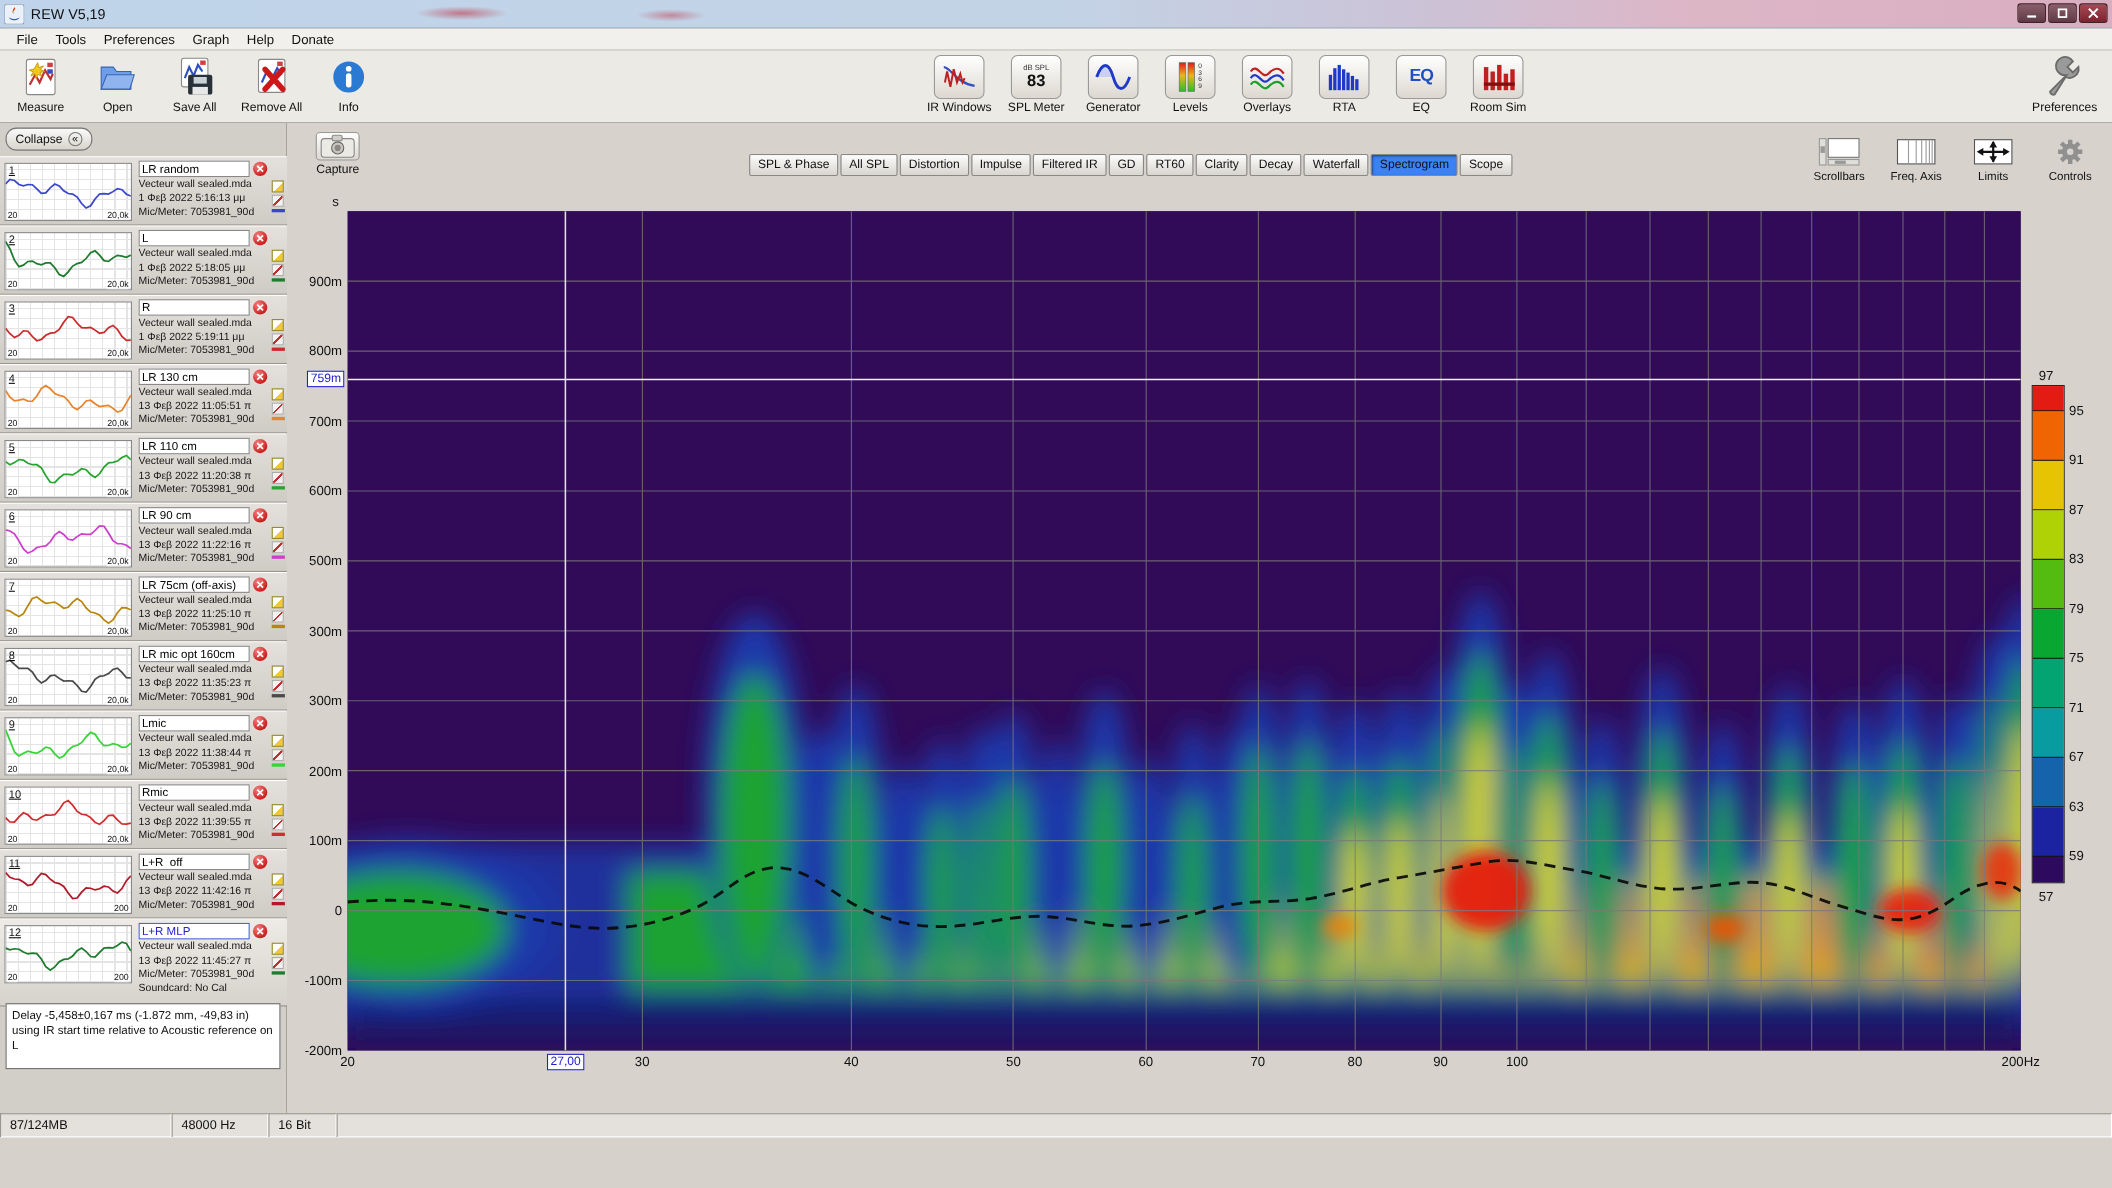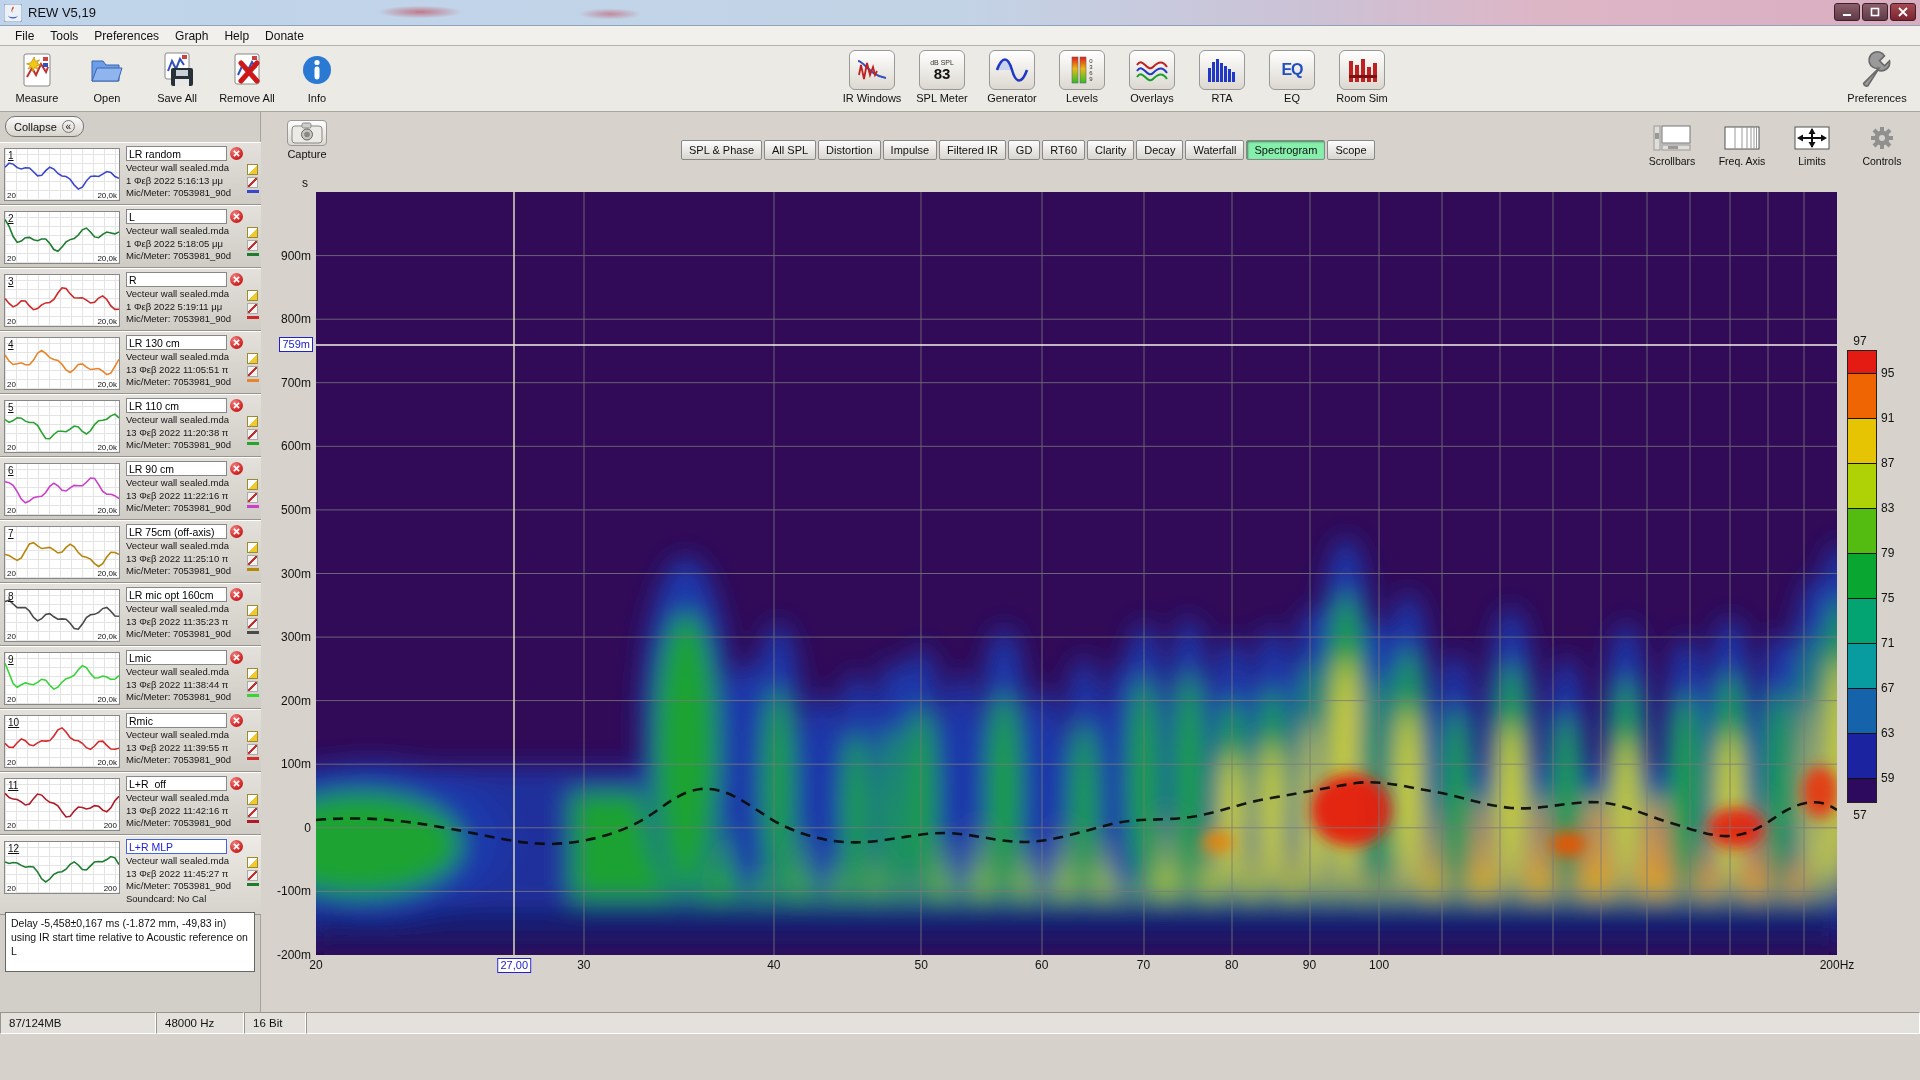--- a/index.html
+++ b/index.html
@@ -81,21 +81,21 @@
 
   
   .graphpanel{position:relative;width:1659px;height:900px;background:#d7d3cc;}
   .capture{position:absolute;left:20px;top:8px;width:52px;text-align:center;}
   .capture .lab{font-size:11px;margin-top:2px;}
   .cap-btn{width:40px;height:26px;margin:0 auto;border:1px solid #999;border-radius:4px;
     background:linear-gradient(#fff,#dcd8d0);display:flex;align-items:center;justify-content:center;}
   .tabbar{position:absolute;left:420px;top:28px;display:flex;gap:2px;}
   .tab{font-size:11px;padding:3px 7px;border:1px solid #888;border-radius:2px;white-space:nowrap;
     background:linear-gradient(#fdfdfd,#d8d5ce);}
-  .tab.active{background:#86efac;box-shadow:inset 1px 1px 2px rgba(0,0,0,.45);}
+  .tab.active{background:#3b82f6;box-shadow:inset 1px 1px 2px rgba(0,0,0,.45);}
   .grbtns{position:absolute;right:10px;top:12px;display:flex;gap:14px;}
   .grbtn{display:flex;flex-direction:column;align-items:center;width:56px;}
   .grbtn .lab{font-size:10.5px;margin-top:3px;white-space:nowrap;}
 
   .plotarea{position:absolute;left:55px;top:80px;width:1521px;height:763px;background:#310a58;}
   .plotarea svg{position:absolute;left:0;top:0;width:100%;height:100%;}
   .ylabels{position:absolute;left:0;top:80px;width:53px;height:763px;}
   .ytick{position:absolute;right:3px;font-size:12px;color:#111;}
   .yunit{position:absolute;right:6px;top:-16px;font-size:12px;}
   .cursorlab{position:absolute;font-size:11px;color:#2222cc;border:1px solid #2222cc;background:#fff;

